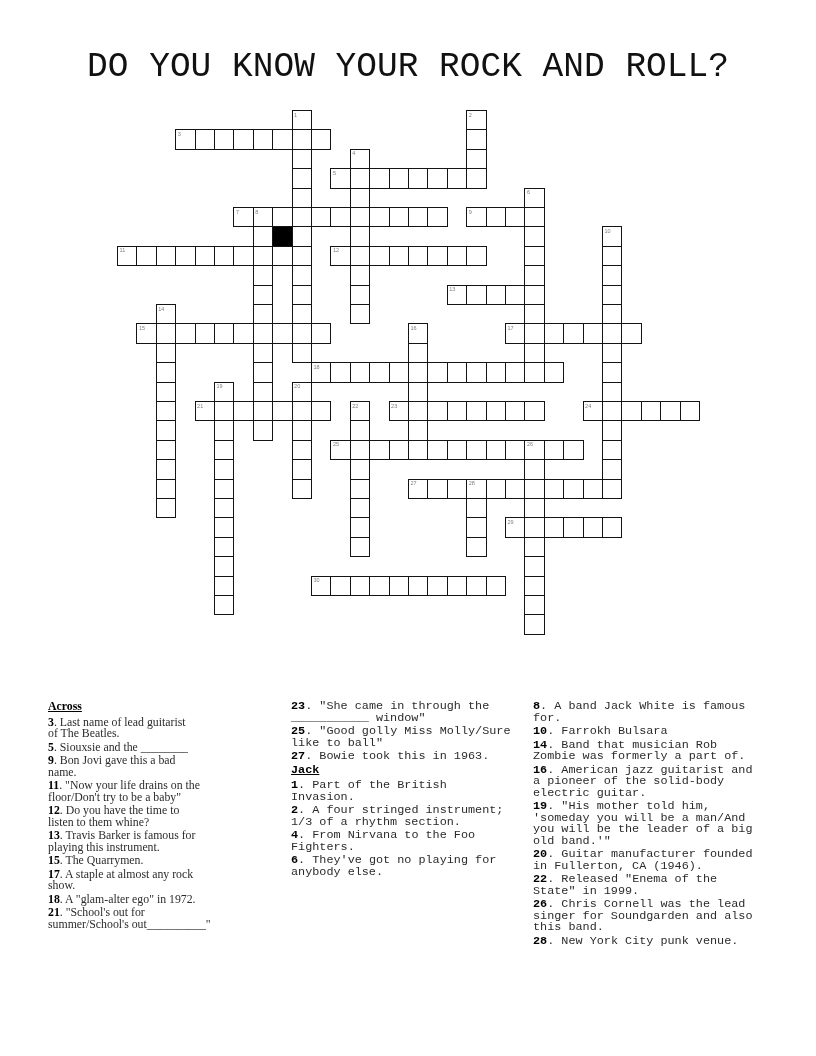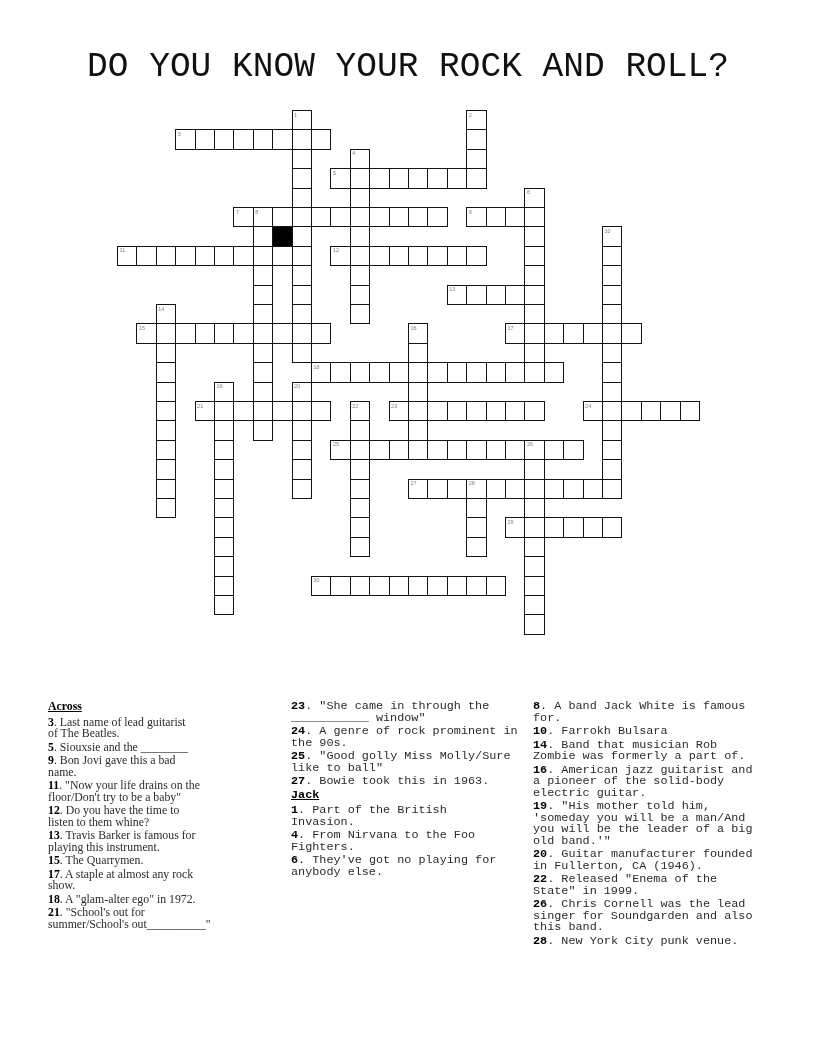--- a/index.html
+++ b/index.html
@@ -361,30 +361,30 @@
       <div class="clue"><span class="clue-num">18</span><span>A "glam-alter ego" in 1972.</span></div>
       <div class="clue"><span class="clue-num">21</span><span>"School's out for
 summer/School's out__________"</span></div>
     </div>
 </div>
 
 <div class="clue-col" style="left:291px;">
   <div>
       <div class="clue"><span class="clue-num">23</span><span>"She came in through the
 ___________ window"</span></div>
-      <div class="clue"><span class="clue-num">24</span><span>A genre of rock prominent in
-the 90s.</span></div>
       <div class="clue"><span class="clue-num">25</span><span>"Good golly Miss Molly/Sure
 like to ball"</span></div>
       <div class="clue"><span class="clue-num">27</span><span>Bowie took this in 1963.</span></div>
     </div>
   <div class="clue-head">Jack</div>
   <div>
       <div class="clue"><span class="clue-num">1</span><span>Part of the British
 Invasion.</span></div>
+      <div class="clue"><span class="clue-num">2</span><span>A four stringed instrument;
+1/3 of a rhythm section.</span></div>
       <div class="clue"><span class="clue-num">4</span><span>From Nirvana to the Foo
 Fighters.</span></div>
       <div class="clue"><span class="clue-num">6</span><span>They've got no playing for
 anybody else.</span></div>
     </div>
 </div>
 
 <div class="clue-col" style="left:533px;">
   <div>
       <div class="clue"><span class="clue-num">8</span><span>A band Jack White is famous

